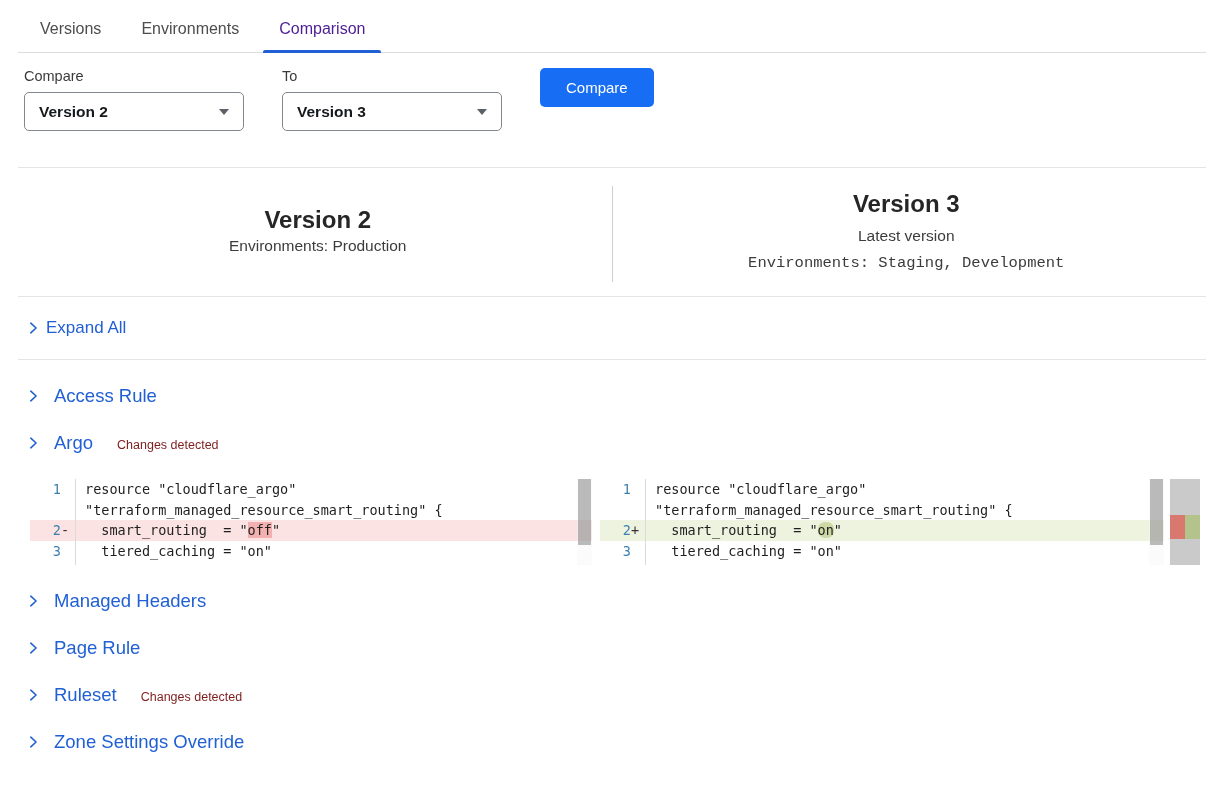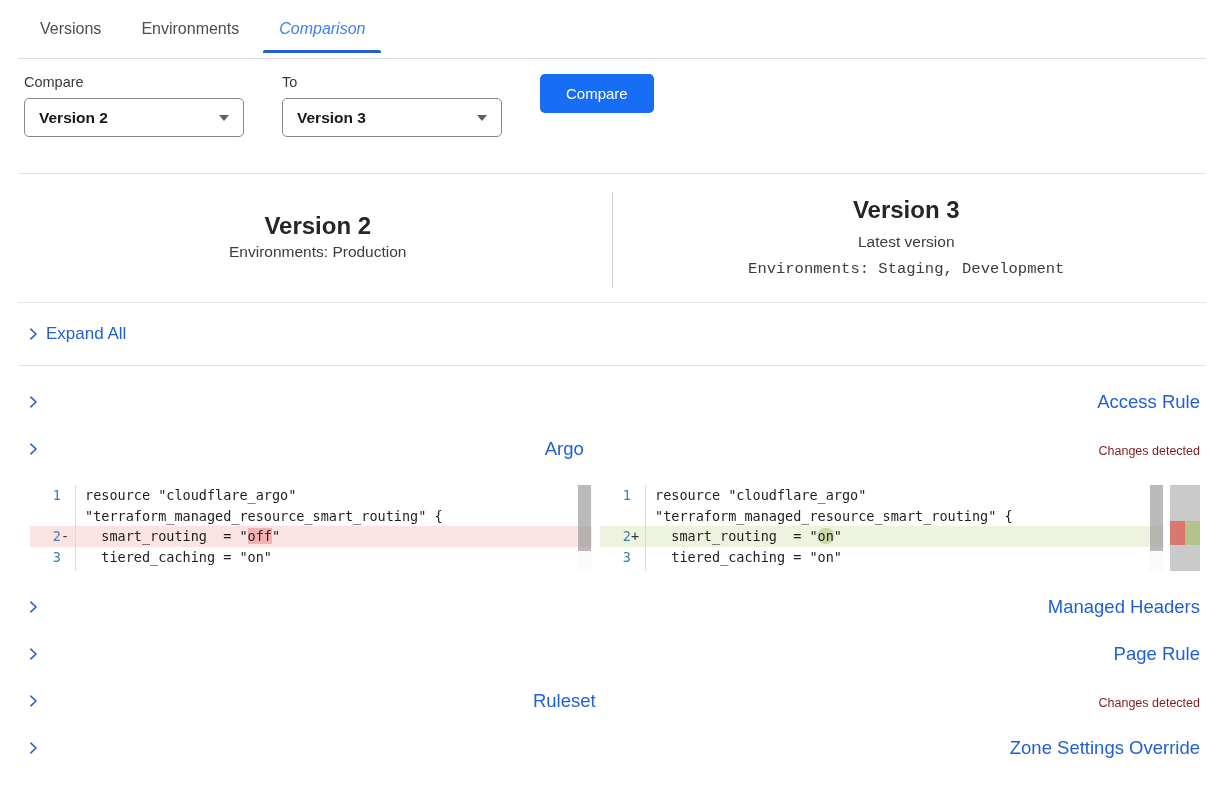--- a/index.html
+++ b/index.html
@@ -7,32 +7,32 @@
   body {
     font-family: "Liberation Sans", "DejaVu Sans", sans-serif;
     background: #ffffff;
     color: #1d1d1d;
   }
   .page { padding: 0 24px; width: 1224px; }
 
   
   .tabs {
     display: flex; gap: 8px;
-    padding: 16px 0 6px 6px;
+    padding: 16px 0 0 6px;
     border-bottom: 1px solid #dcdcdc;
     margin: 0 -6px;
   }
   .tab {
     position: relative;
     padding: 4px 16px 14px 16px;
     font-size: 16px;
     color: var(--tab-inactive, #4d4d4d);
     cursor: pointer;
   }
-  .tab.active { color: #3b82f6; font-weight: 500; font-style: italic; }
+  .tab.active { color: #4c1d95; font-weight: 500; }
   .tab-indicator {
     position: absolute; left: 0; right: 0; bottom: -1px; height: 3px;
     background: var(--accent-blue, #2160d4);
     border-radius: 2px 2px 0 0;
   }
 
   
   .compare-form { display: flex; align-items: flex-start; gap: 38px; margin-top: 15px; }
   .field { display: flex; flex-direction: column; }
   .field-label { font-size: 14.5px; color: #3a3a3a; margin-bottom: 8px; }
@@ -71,21 +71,21 @@
 
   
   .expand-all {
     display: flex; align-items: center; gap: 6px;
     padding: 21px 0 21px 2px; cursor: pointer;
     color: var(--accent-blue, #2160d4); font-size: 17px;
   }
   .section-row {
     display: flex; align-items: baseline; gap: 14px;
     margin: 25px 0; padding-left: 2px; cursor: pointer;
-    color: var(--accent-blue, #2160d4); font-size: 18.5px; justify-content: space-between;
+    color: var(--accent-blue, #2160d4); font-size: 18.5px;
   }
   .section-row:first-of-type { margin-top: 27px; }
   .chev { flex: none; align-self: center; display: inline-flex; color: var(--accent-blue, #2160d4); }
   .badge { font-size: 12.5px; color: #7f1d1d; margin-left: 10px; }
 
   
   .diff {
     display: grid; grid-template-columns: 562px 1fr; gap: 8px;
     margin: 22px 0 22px 6px;
   }

